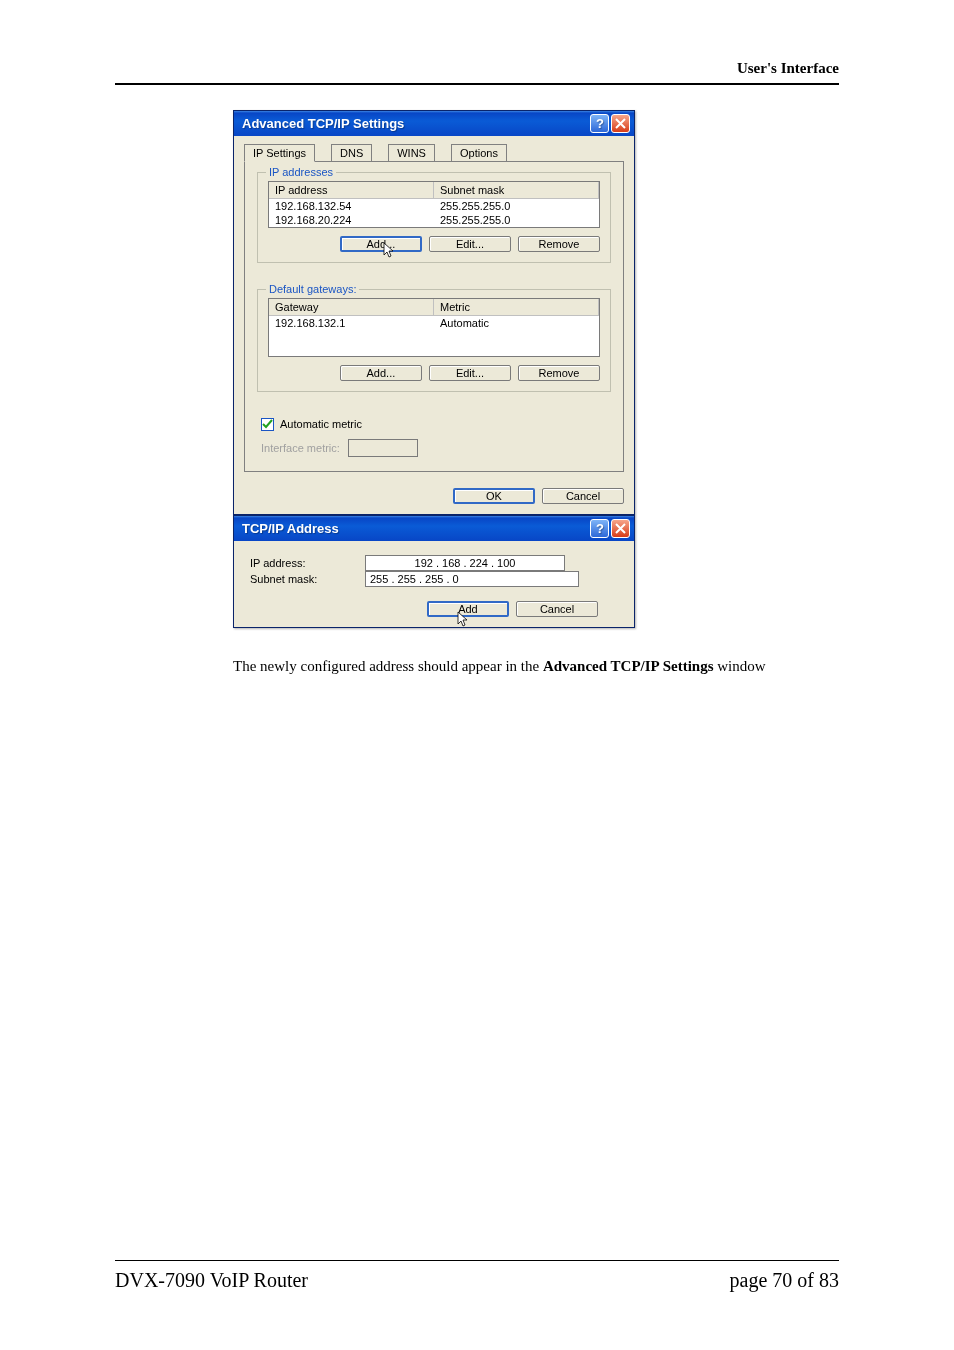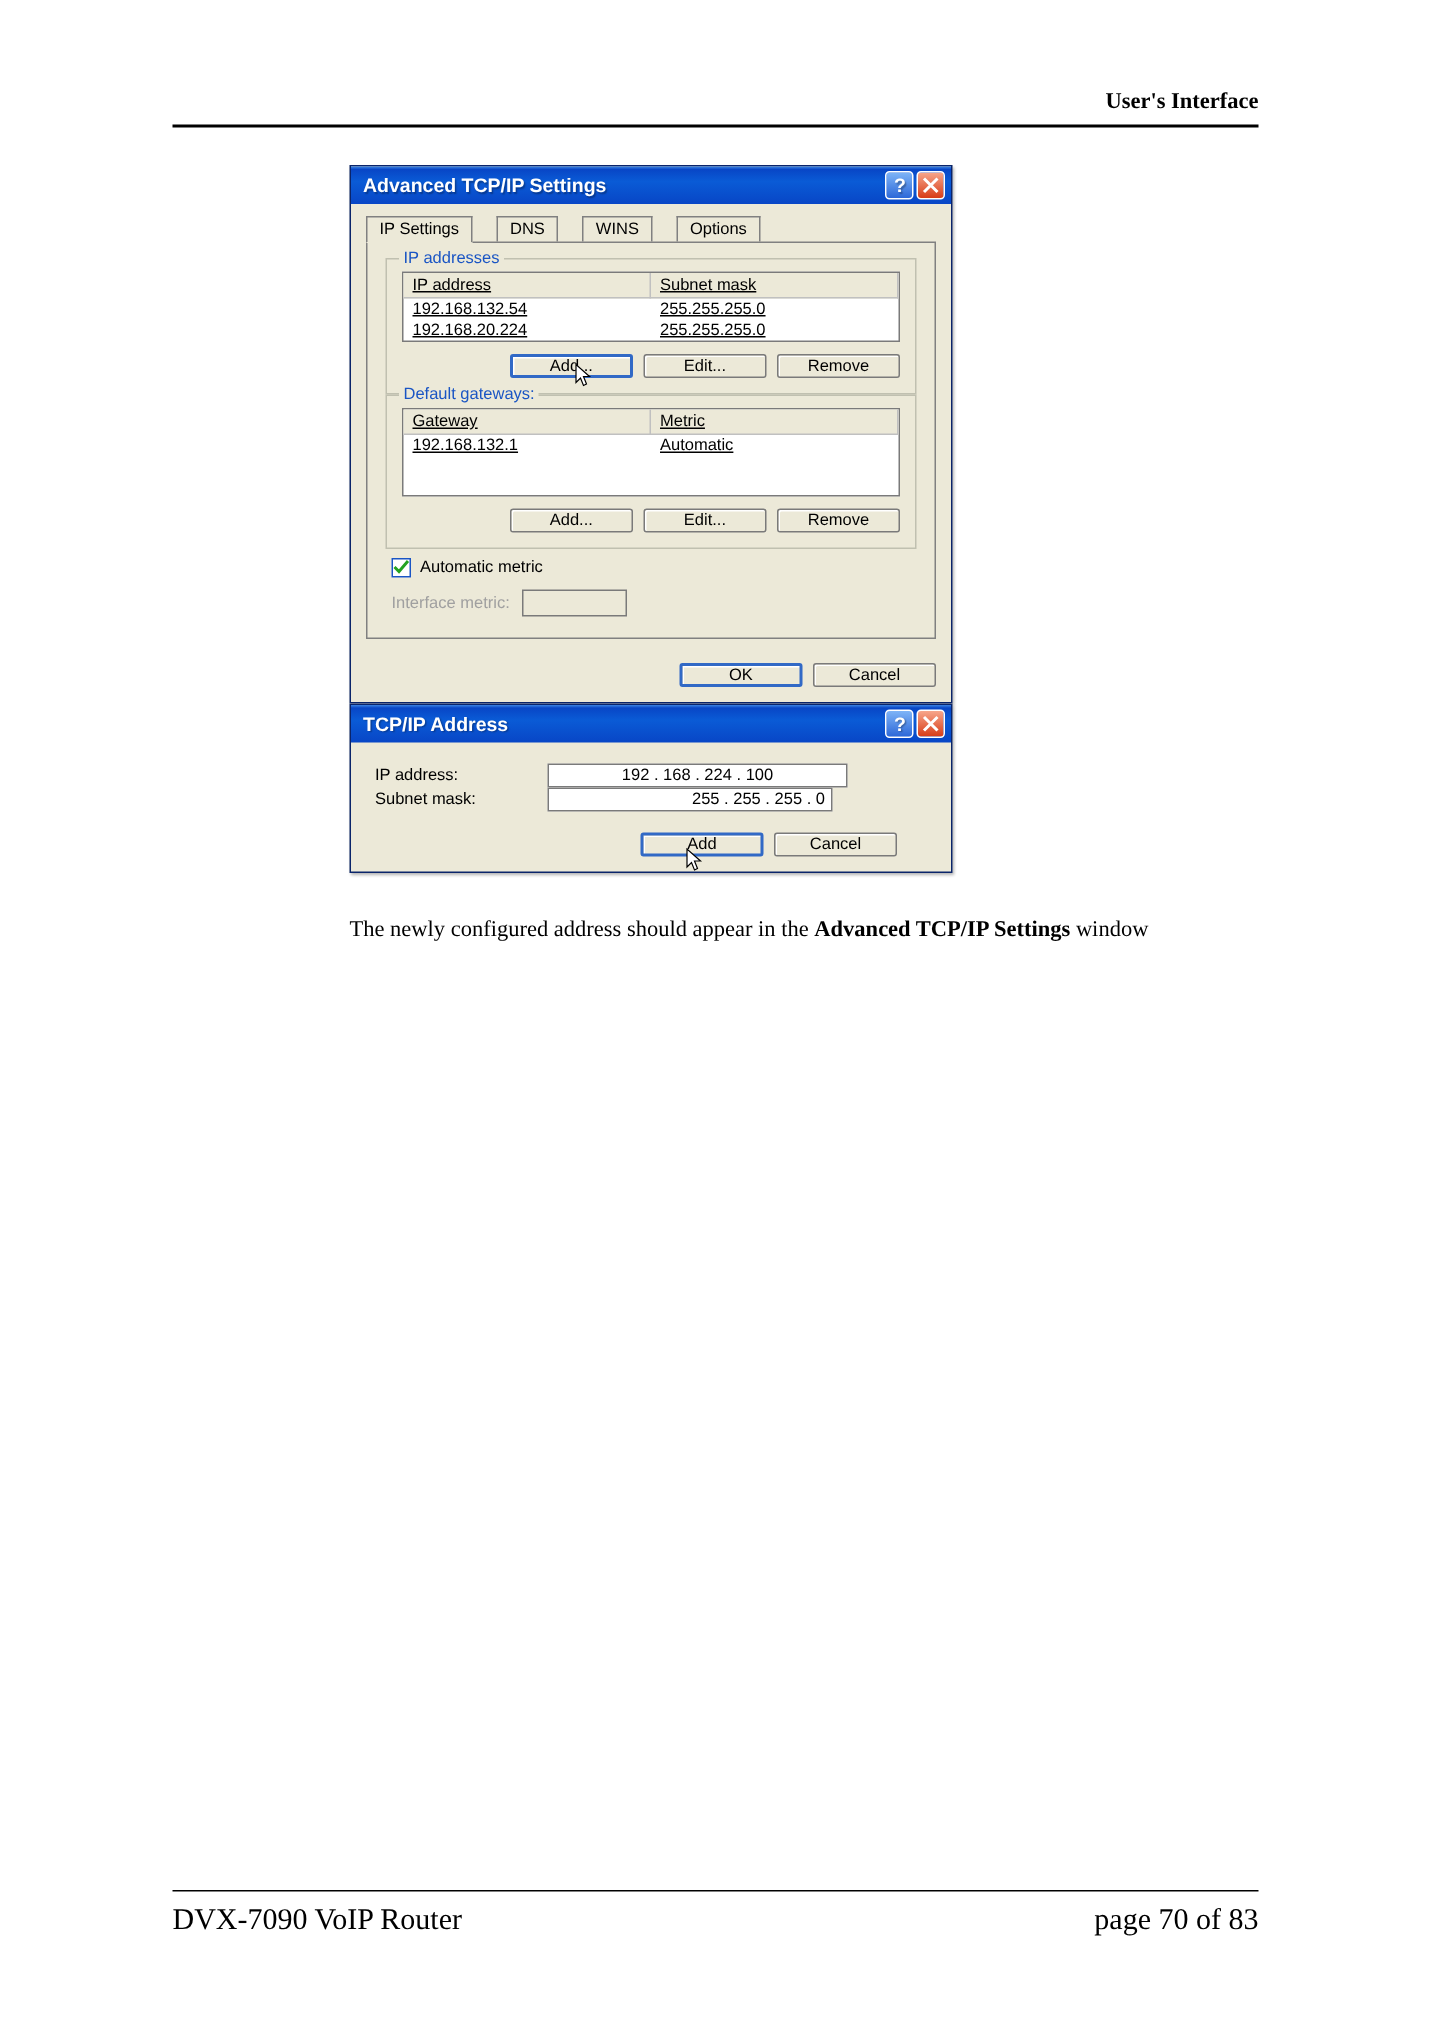--- a/index.html
+++ b/index.html
@@ -83,38 +83,37 @@
   .tab-panel {
     border:1px solid #808080;
     background:#ece9d8;
     padding:10px 12px 14px 12px;
     position:relative; z-index:1;
   }
 
   .groupbox {
     border:1px solid #c0c0b0;
     padding:8px 10px 10px 10px;
-    margin-bottom:0;
+    margin-bottom:26px;
     position:relative;
   }
   .groupbox-title {
     position:absolute;
     top:-7px; left:8px;
     background:#ece9d8;
     color:#1a55c4;
     padding:0 3px;
     font-size:11px;
   }
 
   .list {
     background:#fff;
     border:1px solid #7a7a7a;
     width:100%;
     box-sizing:border-box;
-    text-decoration:underline;
   }
   .list-header, .list-row {
     display:flex;
     font-size:11px;
   }
   .list-header div {
     background:#ece9d8;
     border-right:1px solid #c0c0c0;
     border-bottom:1px solid #c0c0c0;
     padding:2px 6px;
@@ -303,21 +302,21 @@
           <svg width="11" height="11" viewBox="0 0 11 11">
               <path d="M1 1 L10 10 M10 1 L1 10" stroke="#fff" stroke-width="2"></path>
             </svg>
         </div>
       </div>
     </div>
     <div class="form-grid">
       <div class="form-label">IP address:</div>
       <div class="xp-textbox" style="width:200px; text-align:center;">192 . 168 . 224 . 100</div>
       <div class="form-label">Subnet mask:</div>
-      <div class="xp-textbox" style="width:190px; text-align:right;">255 . 255 . 255 .   0</div>
+      <div class="xp-textbox" style="width:214px; text-align:left;">255 . 255 . 255 .   0</div>
     </div>
     <div class="dialog-buttons" style="padding-right:36px;">
       <span class="xp-btn default" style="position:relative;">
         <span>Add</span>
         <svg class="cursor-svg" style="position:absolute; left:28px; top:8px;" viewBox="0 0 14 18">
             <path d="M1 1 L1 13 L4 10 L6 15 L8 14 L6 9 L10 9 Z" fill="#fff" stroke="#000" stroke-width="0.8"></path>
           </svg>
       </span>
       <span class="xp-btn">Cancel</span>
     </div>

